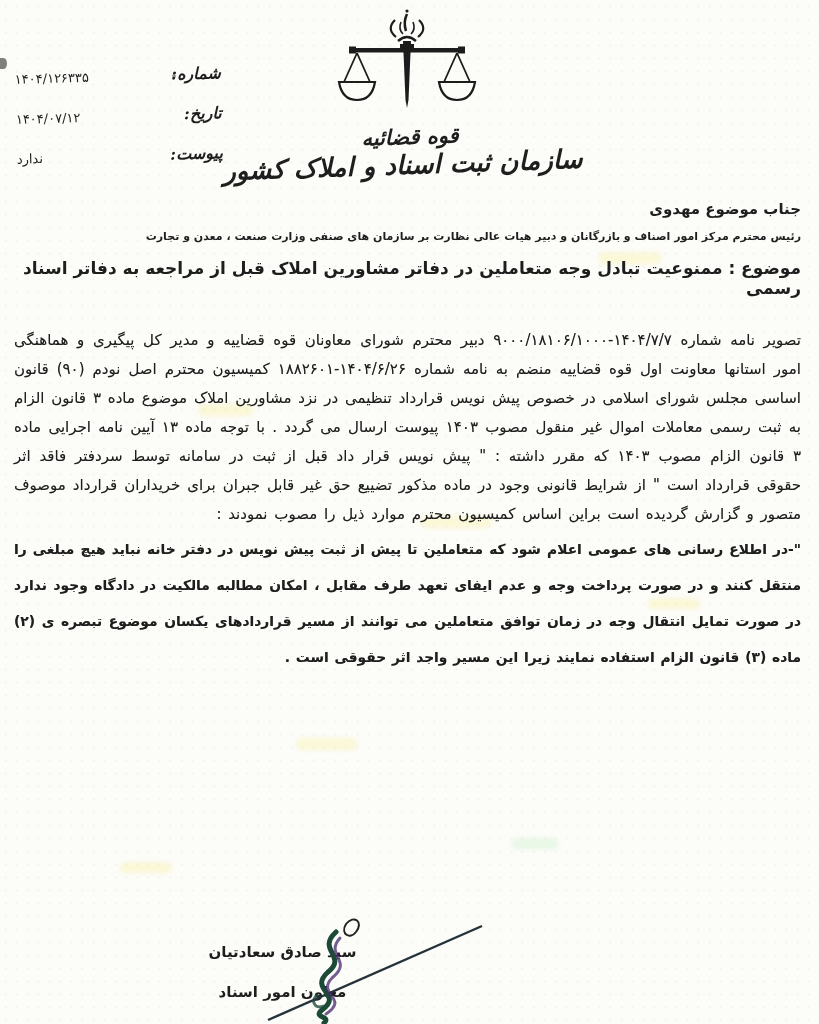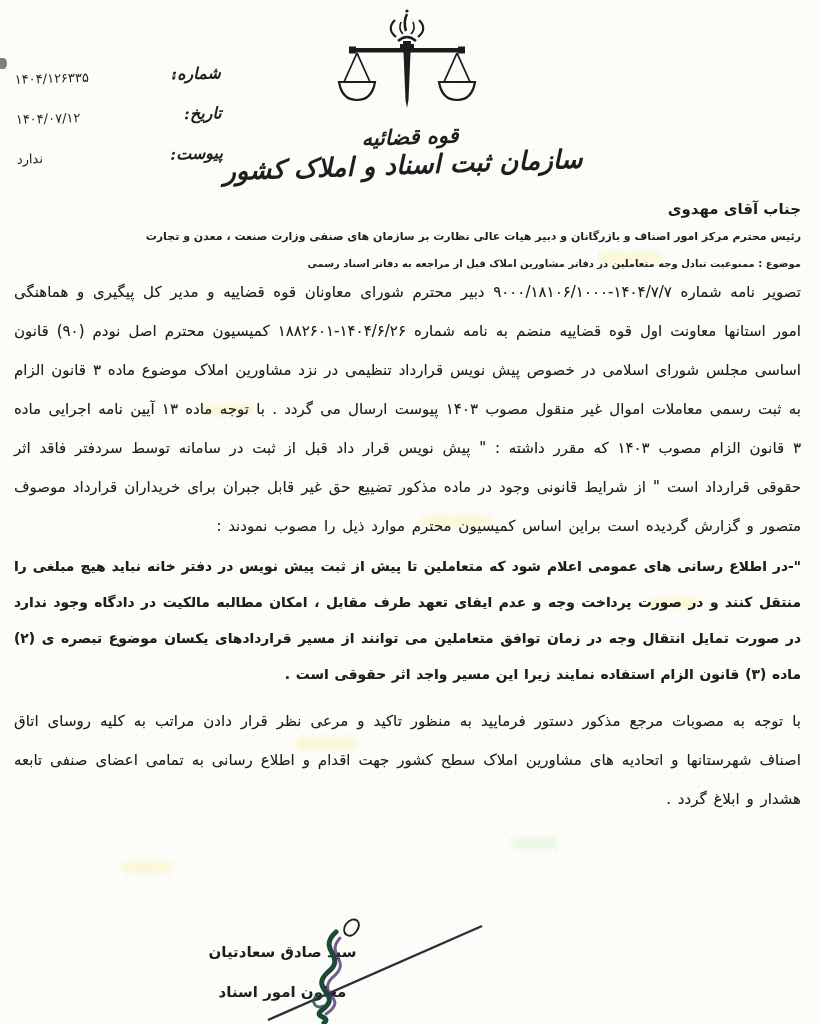--- a/index.html
+++ b/index.html
@@ -33,24 +33,24 @@
   
   .meta{position:absolute; left:16px; top:66px; width:206px; transform:rotate(-1.5deg);}
   .meta-row{display:flex; flex-direction:row; justify-content:space-between; align-items:baseline; margin-bottom:21px;}
   .meta-label{font-family:"DejaVu Serif", serif; font-style:italic; font-weight:700; font-size:16px;}
   .meta-value{font-size:13px; letter-spacing:2.5px; direction:ltr; text-align:left;}
 
   
   .letter{position:absolute; top:200px; right:18px; left:14px;}
   .recipient-name{font-weight:700; font-size:15px; margin:0 0 12px 0;}
   .recipient-title{font-weight:700; font-size:11px; white-space:nowrap; margin:0 0 15px 0;}
-  .subject{font-weight:700; font-size:10px; margin:0 0 4px 0;}
+  .subject{font-weight:700; font-size:17px; margin:0 0 28px 0;}
   .salutation{font-size:15px; margin:0 0 6px 0;}
   .para{
-    font-size:15px; line-height:39px; text-align:justify; text-align-last:right;
+    font-size:15px; line-height:29px; text-align:justify; text-align-last:right;
     margin:0; word-spacing:2px; text-shadow:0 0 .5px rgba(0,0,0,.35);
   }
   .para-bold{
     font-weight:700; font-size:13.8px; line-height:36px; text-align:justify; text-align-last:right;
     margin:2px 0 0 0; word-spacing:1px; text-shadow:0 0 .5px rgba(0,0,0,.4);
   }
   .para-bold.second{margin-top:8px;}
   .closing{margin-top:10px;}
 
   
@@ -126,27 +126,26 @@
         <span class="meta-value">۱۴۰۴/۰۷/۱۲</span>
       </div>
       <div class="meta-row">
         <span class="meta-label">پیوست:</span>
         <span class="meta-value">ندارد</span>
       </div>
     </div>
   </header>
 
   <main class="letter">
-    <p class="recipient-name">جناب آقای مهدوی</p>
+    <p class="recipient-name">جناب موضوع مهدوی</p>
     <p class="recipient-title">رئیس محترم مرکز امور اصناف و بازرگانان و دبیر هیات عالی نظارت بر سازمان های صنفی وزارت صنعت ، معدن و تجارت</p>
     <p class="subject">موضوع : ممنوعیت تبادل وجه متعاملین در دفاتر مشاورین املاک قبل از مراجعه به دفاتر اسناد رسمی</p>
 
     <p class="para">تصویر نامه شماره ۱۴۰۴/۷/۷-۹۰۰۰/۱۸۱۰۶/۱۰۰۰ دبیر محترم شورای معاونان قوه قضاییه و مدیر کل پیگیری و هماهنگی امور استانها معاونت اول قوه قضاییه منضم به نامه شماره ۱۴۰۴/۶/۲۶-۱۸۸۲۶۰۱ کمیسیون محترم اصل نودم (۹۰) قانون اساسی مجلس شورای اسلامی در خصوص پیش نویس قرارداد تنظیمی در نزد مشاورین املاک موضوع ماده ۳ قانون الزام به ثبت رسمی معاملات اموال غیر منقول مصوب ۱۴۰۳ پیوست ارسال می گردد . با توجه ماده ۱۳ آیین نامه اجرایی ماده ۳ قانون الزام مصوب ۱۴۰۳ که مقرر داشته : " پیش نویس قرار داد قبل از ثبت در سامانه توسط سردفتر فاقد اثر حقوقی قرارداد است " از شرایط قانونی وجود در ماده مذکور تضییع حق غیر قابل جبران برای خریداران قرارداد موصوف متصور و گزارش گردیده است براین اساس کمیسیون محترم موارد ذیل را مصوب نمودند :</p>
     <p class="para-bold">"-در اطلاع رسانی های عمومی اعلام شود که متعاملین تا پیش از ثبت پیش نویس در دفتر خانه نباید هیچ مبلغی را منتقل کنند و در صورت پرداخت وجه و عدم ایفای تعهد طرف مقابل ، امکان مطالبه مالکیت در دادگاه وجود ندارد در صورت تمایل انتقال وجه در زمان توافق متعاملین می توانند از مسیر قراردادهای یکسان موضوع تبصره ی (۲) ماده (۳) قانون الزام استفاده نمایند زیرا این مسیر واجد اثر حقوقی است .</p>
-    <p class="para closing">با توجه به مصوبات مرجع مذکور دستور فرمایید به منظور تاکید و مرعی نظر قرار دادن مراتب به کلیه روسای اتاق اصناف شهرستانها و اتحادیه های مشاورین املاک سطح کشور جهت اقدام و اطلاع رسانی به تمامی اعضای صنفی تابعه هشدار و ابلاغ گردد .</p>
   </main>
 
   <div class="sig-block">
     <div>سید صادق سعادتیان</div>
     <div>معاون امور اسناد</div>
   </div>
 
   <svg class="sig-svg" width="360" height="126" viewBox="0 0 360 126" fill="none">
     <path d="M128 122 L342 28" stroke="#26323a" stroke-width="2.4"></path>
     <path d="M196 34 C176 52 208 58 188 74 C168 92 204 96 182 112 C172 120 192 118 184 125" stroke="#1d4a38" stroke-width="5" stroke-linecap="round"></path>

